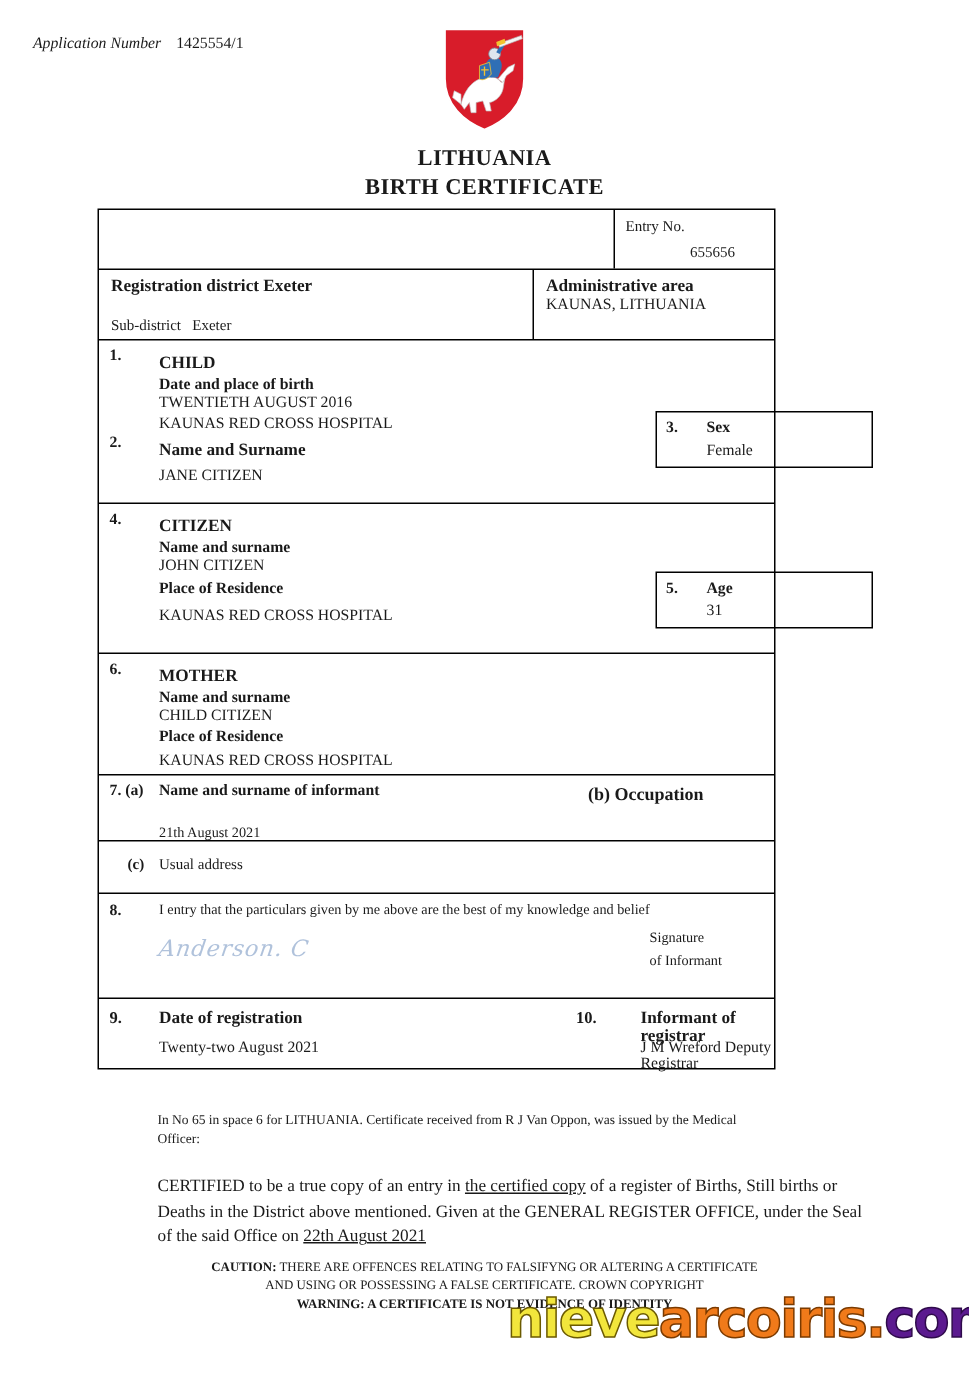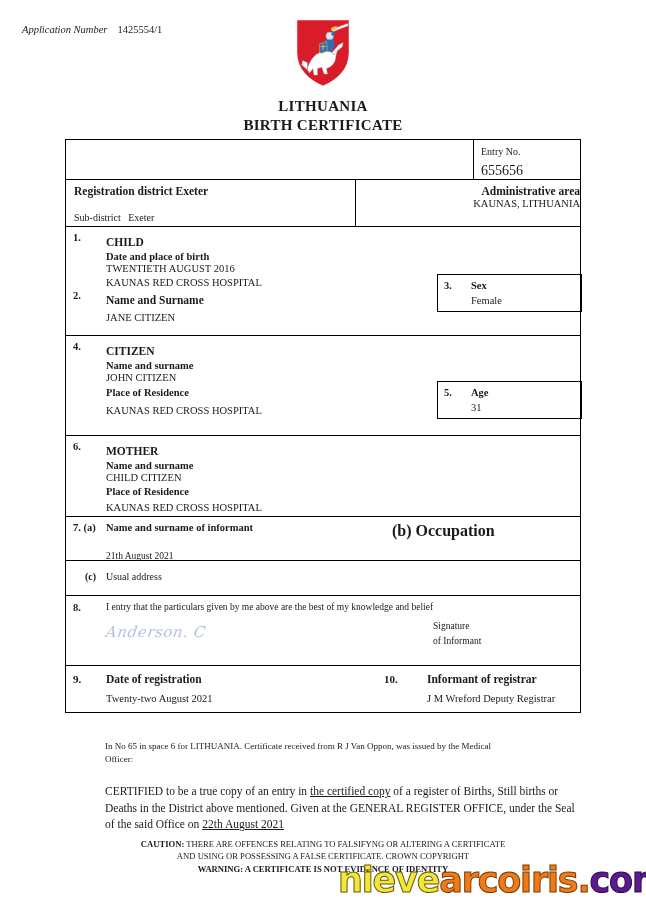--- a/index.html
+++ b/index.html
@@ -55,21 +55,21 @@
     font-size: 15px;
     letter-spacing: 0.3px;
     line-height: 1.28;
   }
 
   
   .cert-table {
     position: absolute;
     left: 65px;
     top: 139px;
-    width: 516px;
+    width: 452px;
     border: 1.4px solid #000;
     box-sizing: border-box;
     background: #fff;
   }
   .row {
     position: relative;
     box-sizing: border-box;
     border-bottom: 1.4px solid #000;
   }
   .row:last-child { border-bottom: none; }
@@ -88,33 +88,33 @@
   .row-entry { height: 40px; }
   .entry-box {
     position: absolute;
     right: 0; top: 0; bottom: 0;
     width: 107px;
     border-left: 1.4px solid #000;
     box-sizing: border-box;
     padding: 6px 0 0 7px;
   }
   .entry-box .t { font-size: 10px; }
-  .entry-box .v { font-size: 14px; margin-top: 6px; }
+  .entry-box .v { font-size: 10px; margin-top: 6px; margin-left: 43px; }
 
   
   .row-reg { height: 47px; }
   .reg-left {
     position: absolute; left: 0; top: 0; bottom: 0;
     width: 289px; box-sizing: border-box; padding: 5px 0 0 8px;
   }
   .reg-left .sub { font-size: 10px; margin-top: 15px; }
   .reg-right {
     position: absolute; left: 289px; right: 0; top: 0; bottom: 0;
     border-left: 1.4px solid #000;
-    box-sizing: border-box; padding: 5px 0 0 8px; text-align: right;
+    box-sizing: border-box; padding: 5px 0 0 8px;
   }
   .reg-right .v { font-size: 10.5px; margin-top: 1px; }
 
   
   .row-child { height: 109px; }
   .child-head { position: absolute; left: 0; top: 5px; }
   .child-dpb  { position: absolute; left: 0; top: 24px; }
   .child-name { position: absolute; left: 0; top: 63px; }
   .t-ind { padding-left: 40px; }
   .line { font-size: 10.5px; line-height: 1.32; }
@@ -141,21 +141,21 @@
   
   .row-mother { height: 81px; }
   .m-head { position: absolute; left: 0; top: 5px; }
   .m-name { position: absolute; left: 0; top: 24px; }
   .m-res  { position: absolute; left: 0; top: 50px; }
   .m-resv { position: absolute; left: 0; top: 65px; }
 
   
   .row-inf { height: 44px; }
   .inf-a { position: absolute; left: 40px; top: 5px; font-weight: bold; font-size: 10.5px; }
-  .inf-b { position: absolute; left: 326px; top: 5px; font-weight: bold; font-size: 16px; }
+  .inf-b { position: absolute; left: 326px; top: 5px; font-weight: bold; font-size: 12px; }
   .inf-l1 { position: absolute; left: 40px; top: 22px; font-size: 9.5px; }
   .inf-l2 { position: absolute; left: 40px; top: 34px; font-size: 9.5px; }
 
   
   .row-addr { height: 35px; }
   .addr-c { position: absolute; left: 19px; top: 10px; font-weight: bold; font-size: 10px; }
   .addr-t { position: absolute; left: 40px; top: 10px; font-size: 10px; }
 
   
   .row-decl { height: 70px; }

